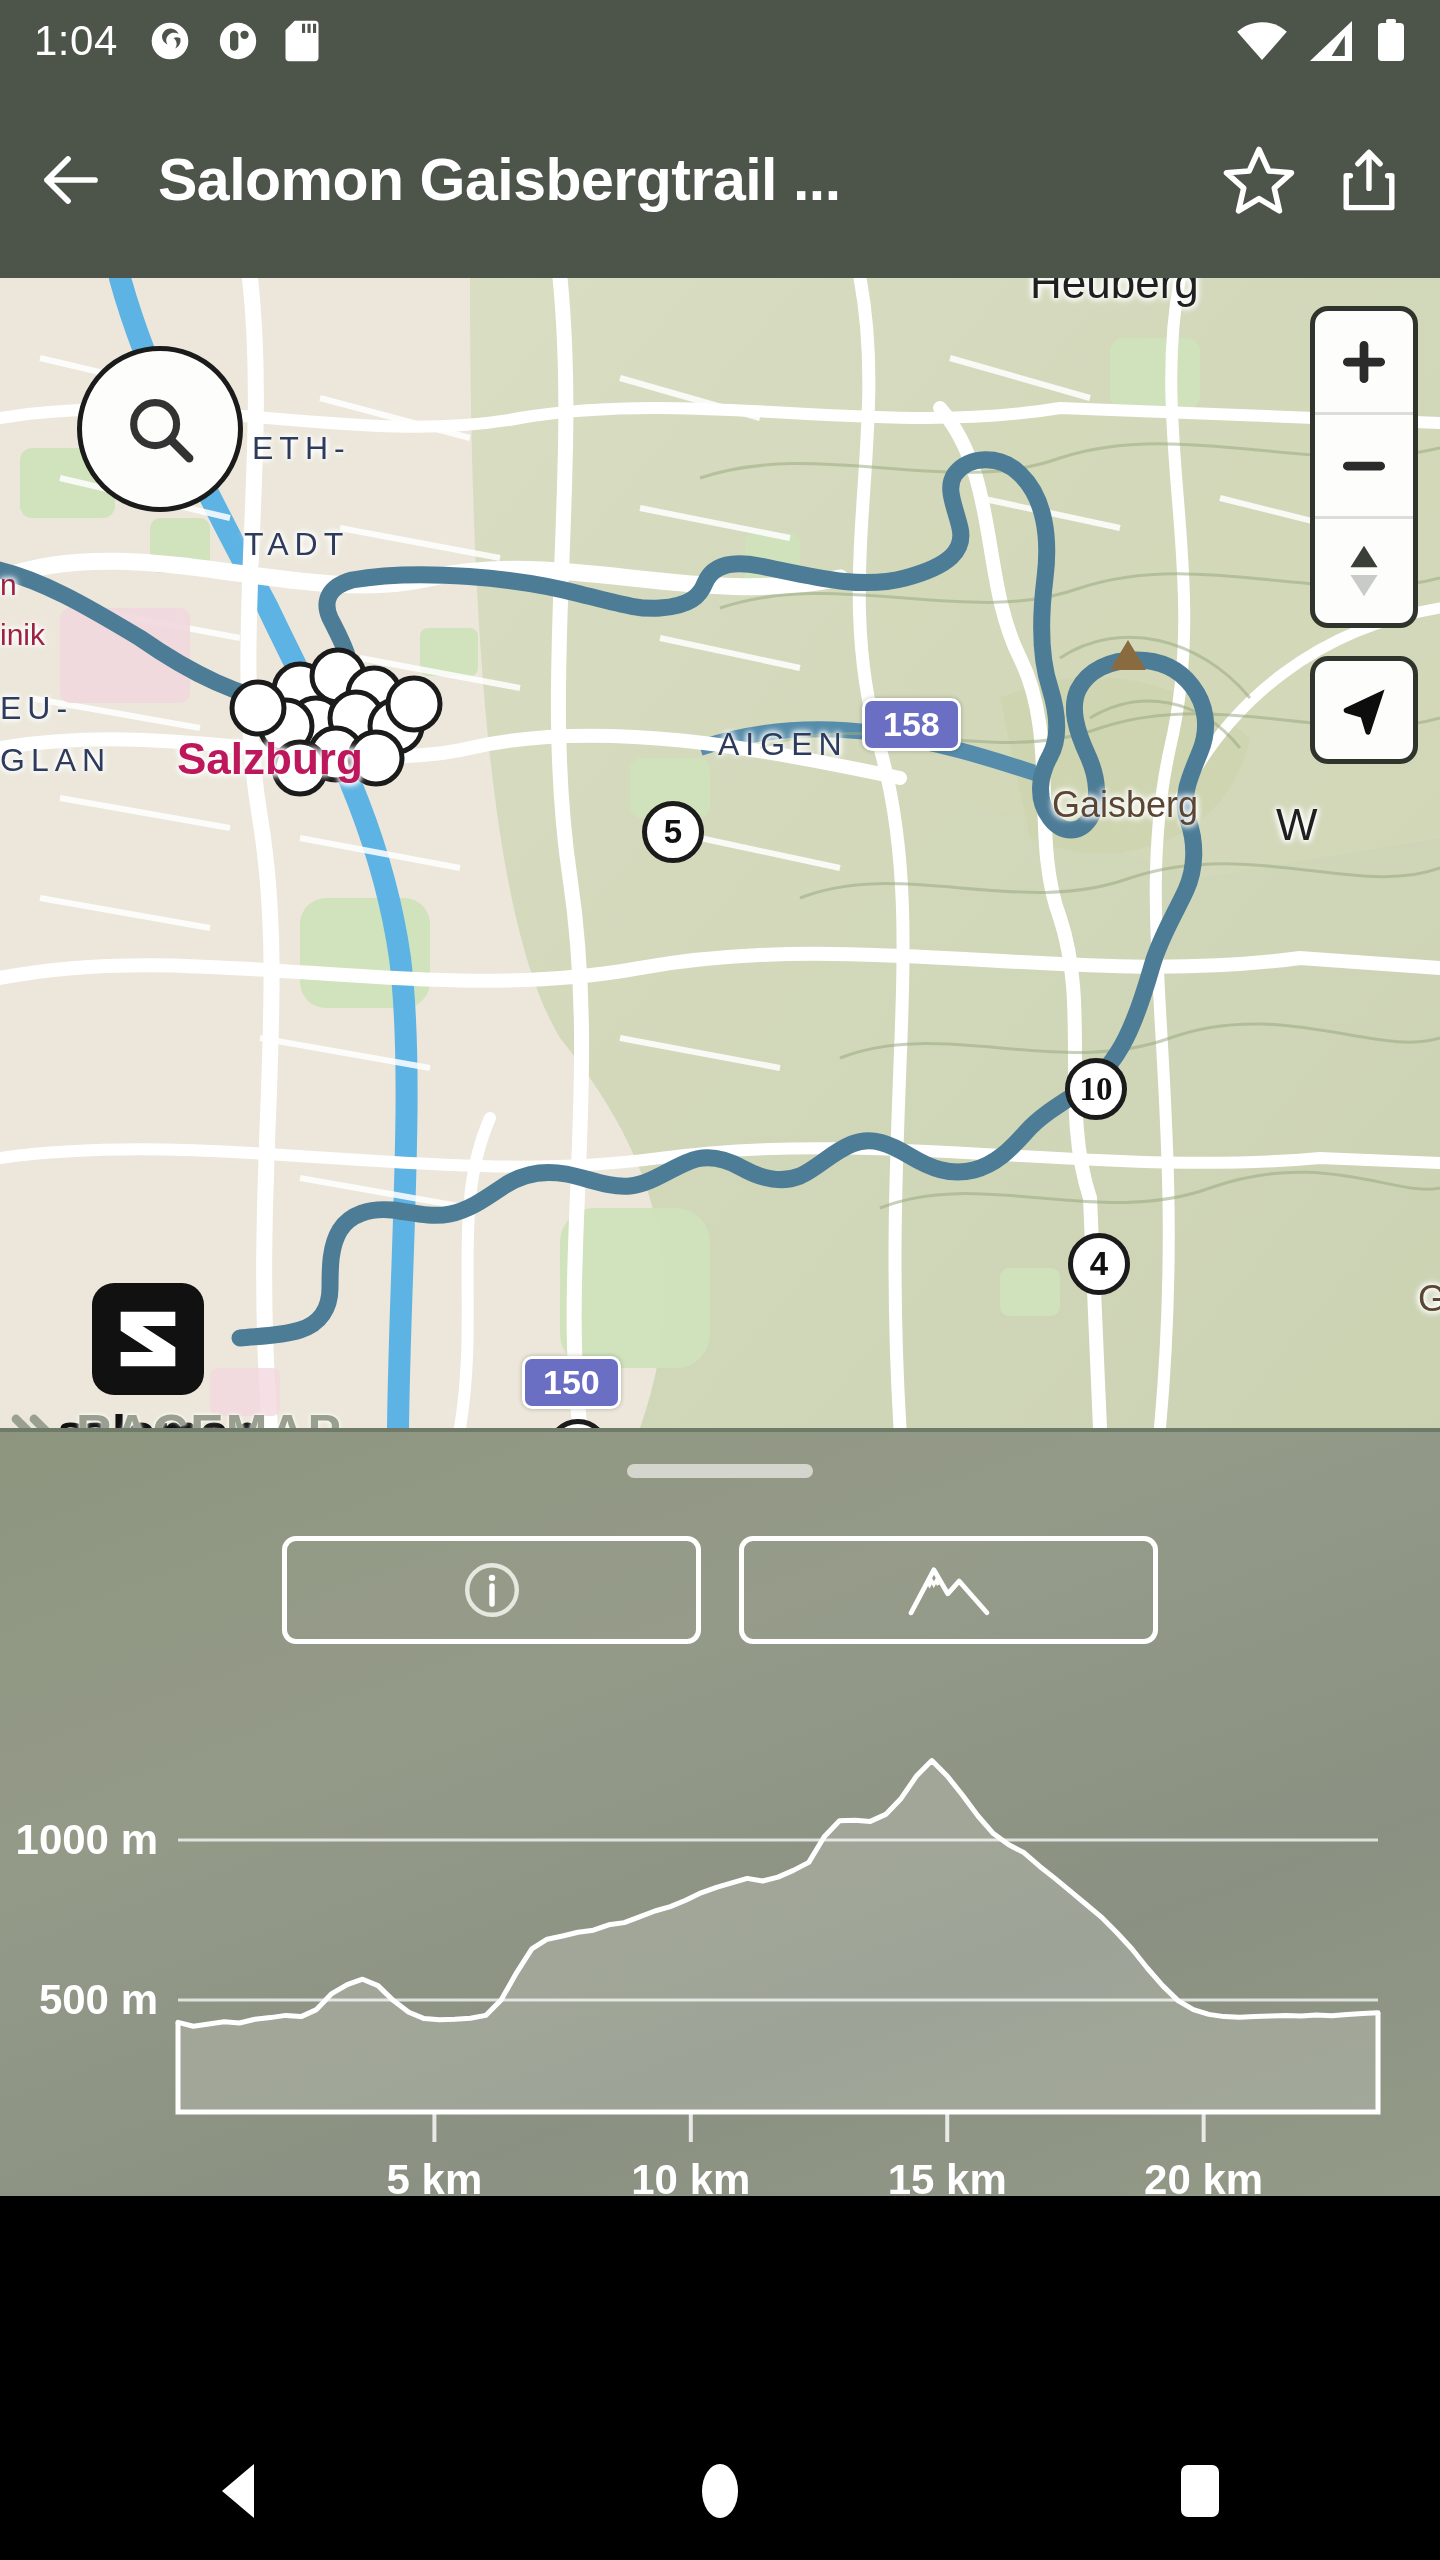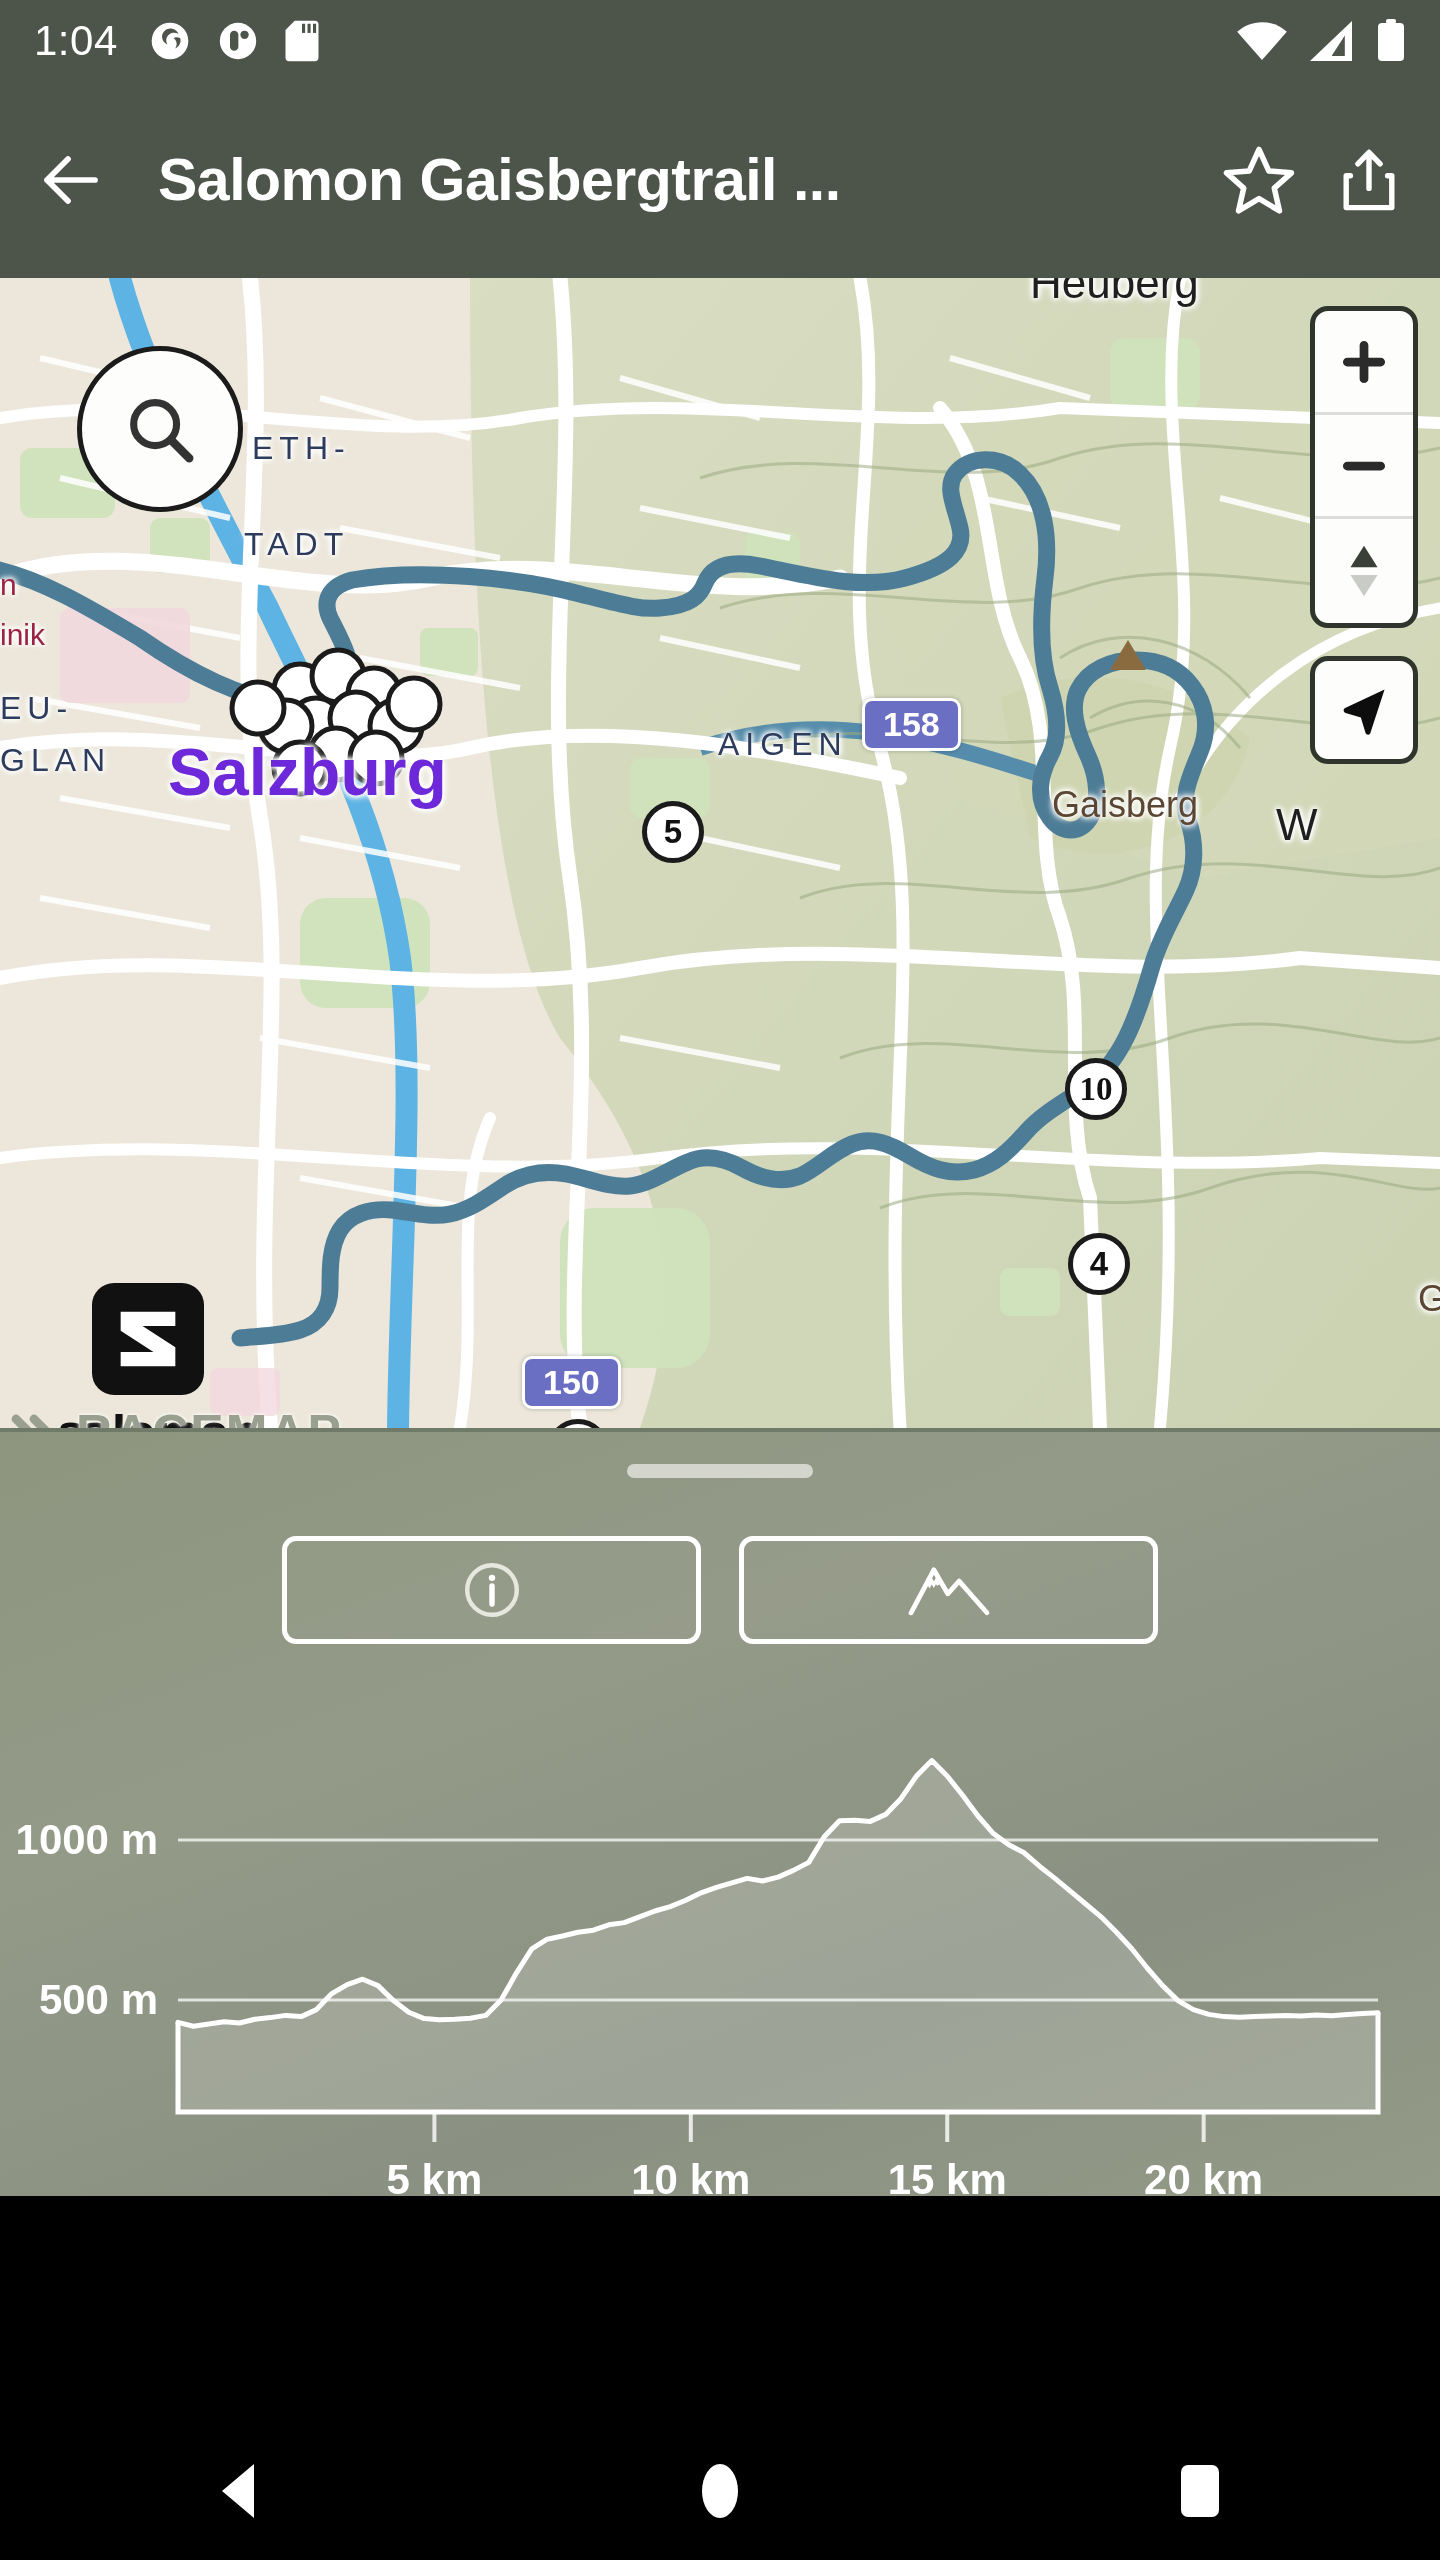--- a/index.html
+++ b/index.html
@@ -43,21 +43,21 @@
     position: absolute; top: 278px; left: 0; width: 1440px; height: 1302px;
     overflow: hidden;
     background: #e8e3d5;
   }
   .map-base { position: absolute; inset: 0; }
   .map-label {
     position: absolute; color: #2c2c2c; white-space: nowrap;
     text-shadow: 0 0 6px #fff, 0 0 6px #fff, 0 0 10px #fff, 0 0 4px #fff;
     pointer-events: none;
   }
-  .lbl-city { font-size: 66px; font-weight: 600; color: #6d28d9; }
+  .lbl-city { font-size: 44px; font-weight: 600; color: #be185d; margin-left: 9px; }
   .lbl-town { font-size: 44px; font-weight: 400; color: #1f1f1f; }
   .lbl-hood { font-size: 32px; letter-spacing: 6px; color: #2d3c5c; font-weight: 500; }
   .lbl-peak { font-size: 36px; color: #5a4632; font-weight: 500; }
   .lbl-poi  { font-size: 30px; color: #9b2242; font-weight: 500; }
 
   .shield {
     position: absolute; background: #6a6fc4; color: #fff; font-size: 34px;
     font-weight: 600; border-radius: 10px; padding: 4px 18px;
     border: 3px solid #fff; box-shadow: 0 0 4px rgba(0,0,0,.25);
   }

